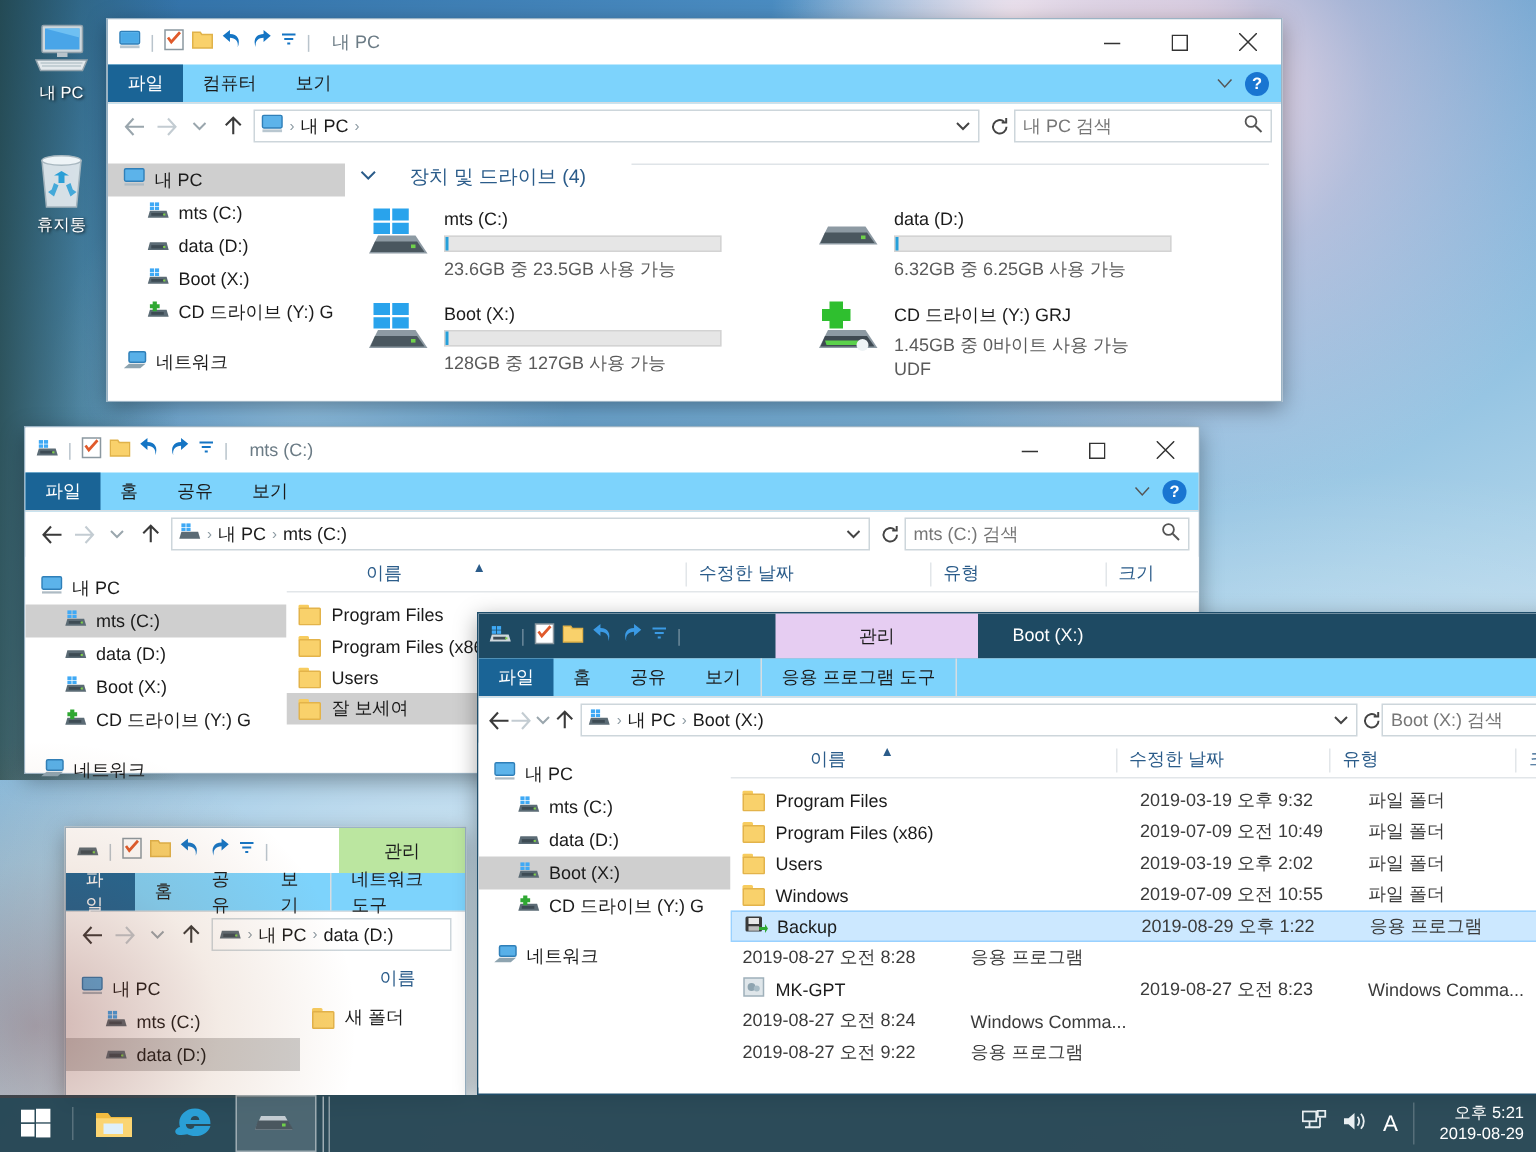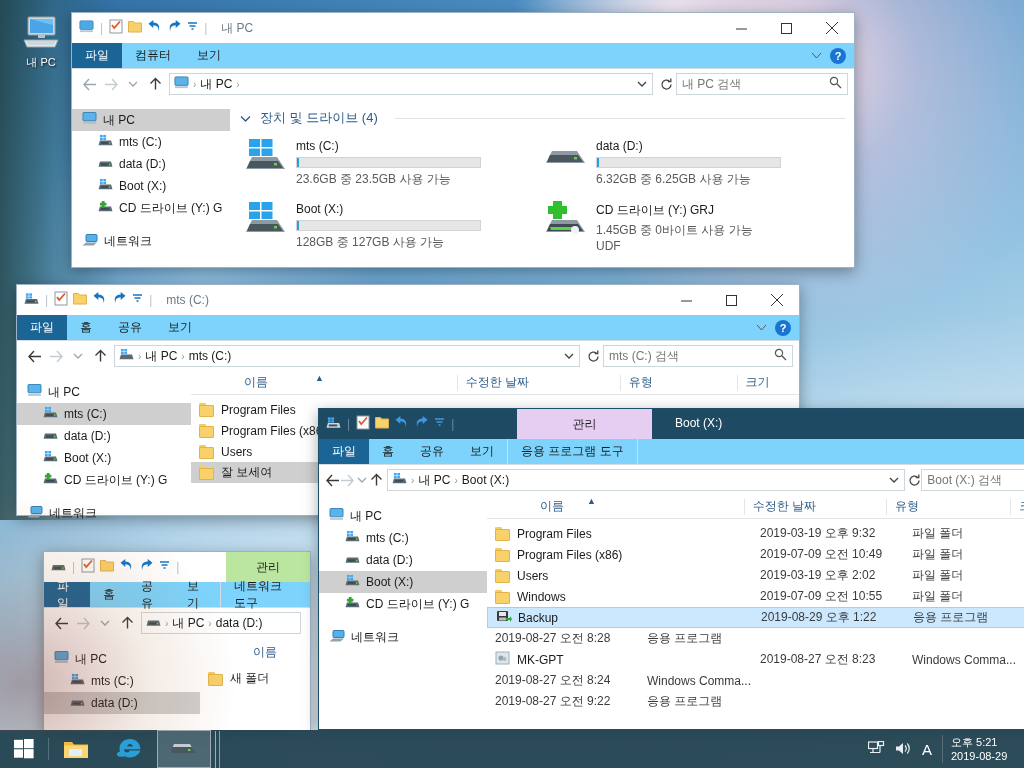--- a/index.html
+++ b/index.html
@@ -97,41 +97,41 @@
   .cell { padding-left: 8px; white-space: nowrap; overflow: hidden; display: flex; align-items: center; gap: 6px; }
   .cell.dim { color: #3b3b3b; }
 
   .folder-ico { width: 16px; height: 14px; position: relative; flex-shrink: 0; }
   .folder-ico .tab { position: absolute; left: 0; top: 0; width: 7px; height: 3px;
                      background: #f7cc5f; border-radius: 1px 1px 0 0; }
   .folder-ico .bod { position: absolute; left: 0; top: 2px; width: 15px; height: 12px;
                      background: #f9d16b; border: 1px solid #e3b34a; border-radius: 1px; }
 
   
-  .grouphdr { display: flex; align-items: center; gap: 9px; padding: 10px 0 4px 10px;
+  .grouphdr { display: flex; gap: 22px; padding: 10px 0 4px 10px;
               font-size: 13px; color: #2b5c8a; }
   .grouphdr .ln { flex: 1; height: 1px; background: #dfe4e8; margin-left: 8px; margin-right: 8px; }
   .drive-grid { display: flex; flex-wrap: wrap; padding-left: 14px; }
   .drive-tile { width: 300px; display: flex; gap: 8px; padding: 6px 0 6px 0; }
   .drive-meta { padding-top: 2px; min-width: 0; }
   .drive-name { font-size: 12px; color: #1b1b1b; white-space: nowrap; }
   .bar { width: 185px; height: 11px; background: #e6e6e6; border: 1px solid #d3d3d3; margin: 4px 0 3px 0; }
   .bar > i { display: block; height: 100%; background: #26a0da; }
   .drive-sub { font-size: 12px; color: #5a5a5a; white-space: nowrap; }
 
   
   #taskbar { position: absolute; left: 0; bottom: 0; width: 1024px; height: 38px;
              background: rgba(30,62,76,0.93); display: flex; align-items: center; }
   #start { width: 48px; height: 38px; display: flex; align-items: center; justify-content: center; }
   .tbtn { width: 54px; height: 38px; display: flex; align-items: center; justify-content: center;
           position: relative; }
   .tbtn.stack { background: rgba(255,255,255,.16); border: 1px solid rgba(255,255,255,.45); }
   #tray { margin-left: auto; display: flex; align-items: center; gap: 10px; padding-right: 8px;
           color: #fff; font-size: 11px; }
-  #clock { text-align: left; line-height: 14px; padding-left: 8px; border-left: 1px solid rgba(255,255,255,.2);
+  #clock { text-align: right; line-height: 14px; padding-left: 8px; border-left: 1px solid rgba(255,255,255,.2);
            min-width: 74px; }
   .hsep { width: 1px; height: 22px; background: rgba(255,255,255,.22); }
 </style>
 </head>
 <body>
 
 <div id="desktop">
 
   <div class="desk-icon" style="left:6px; top:12px;">
     <div class="desk-ico-art">
@@ -141,20 +141,32 @@
         <path d="M9 5 L32 5 L32 11 Z" fill="#6fc0f2"></path>
         <rect x="17" y="21" width="7" height="3" fill="#b8c4cb"></rect>
         <path d="M3 26 L37 26 L34 33 L6 33 Z" fill="#e3e9ec" stroke="#93a3ac"></path>
         <path d="M6 28 L34 28" stroke="#b9c6cd"></path>
         <path d="M7 30 L33 30" stroke="#b9c6cd"></path>
       </svg>
     </div>
     <div class="dlabel">내 PC</div>
   </div>
 
+  <div class="desk-icon" style="left:6px; top:100px;">
+    <div class="desk-ico-art">
+      <svg width="34" height="40" viewBox="0 0 34 40">
+        <path d="M4 6 L30 6 L27 37 L7 37 Z" fill="#dfe7ec" stroke="#a9b8c0" opacity="0.95"></path>
+        <ellipse cx="17" cy="6" rx="13" ry="3.2" fill="#eef4f7" stroke="#a9b8c0"></ellipse>
+        <path d="M17 13 l5 3 -3 0 0 5 -4 0 0 -5 -3 0 z" fill="#2a9fd6"></path>
+        <path d="M12 30 l-4 -3 2.5 -1.6 1.5 -4.4 3 1.5 z" fill="#2a9fd6" opacity=".85"></path>
+        <path d="M23 30 l4 -3 -2.5 -1.6 -1.5 -4.4 -3 1.5 z" fill="#2a9fd6" opacity=".85"></path>
+      </svg>
+    </div>
+    <div class="dlabel">휴지통</div>
+  </div>
 
   <div class="win" style="left:71px; top:12px; width:784px; height:256px;">
 
     <div class="titlebar light">
       <div class="qat">
         <span>
           <svg width="15" height="14" viewBox="0 0 16 15">
               <rect x="1" y="1" width="14" height="9" rx="1" fill="#5cb3ea" stroke="#2f7fb8"></rect>
               <rect x="2" y="2" width="12" height="7" fill="#4aa9e6"></rect>
               <rect x="1" y="11" width="14" height="2" fill="#b9c7d0"></rect>

